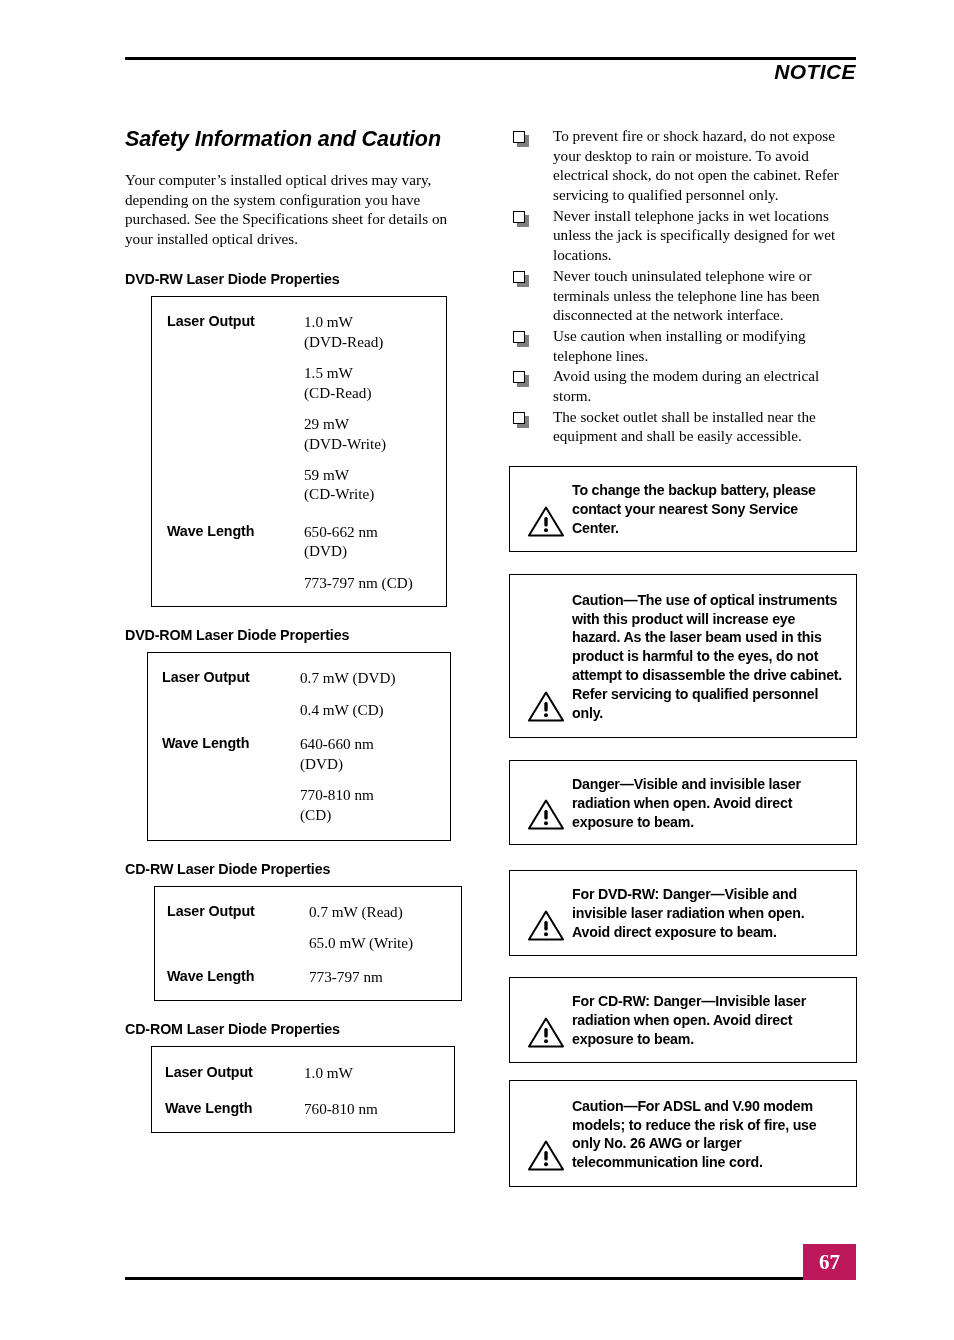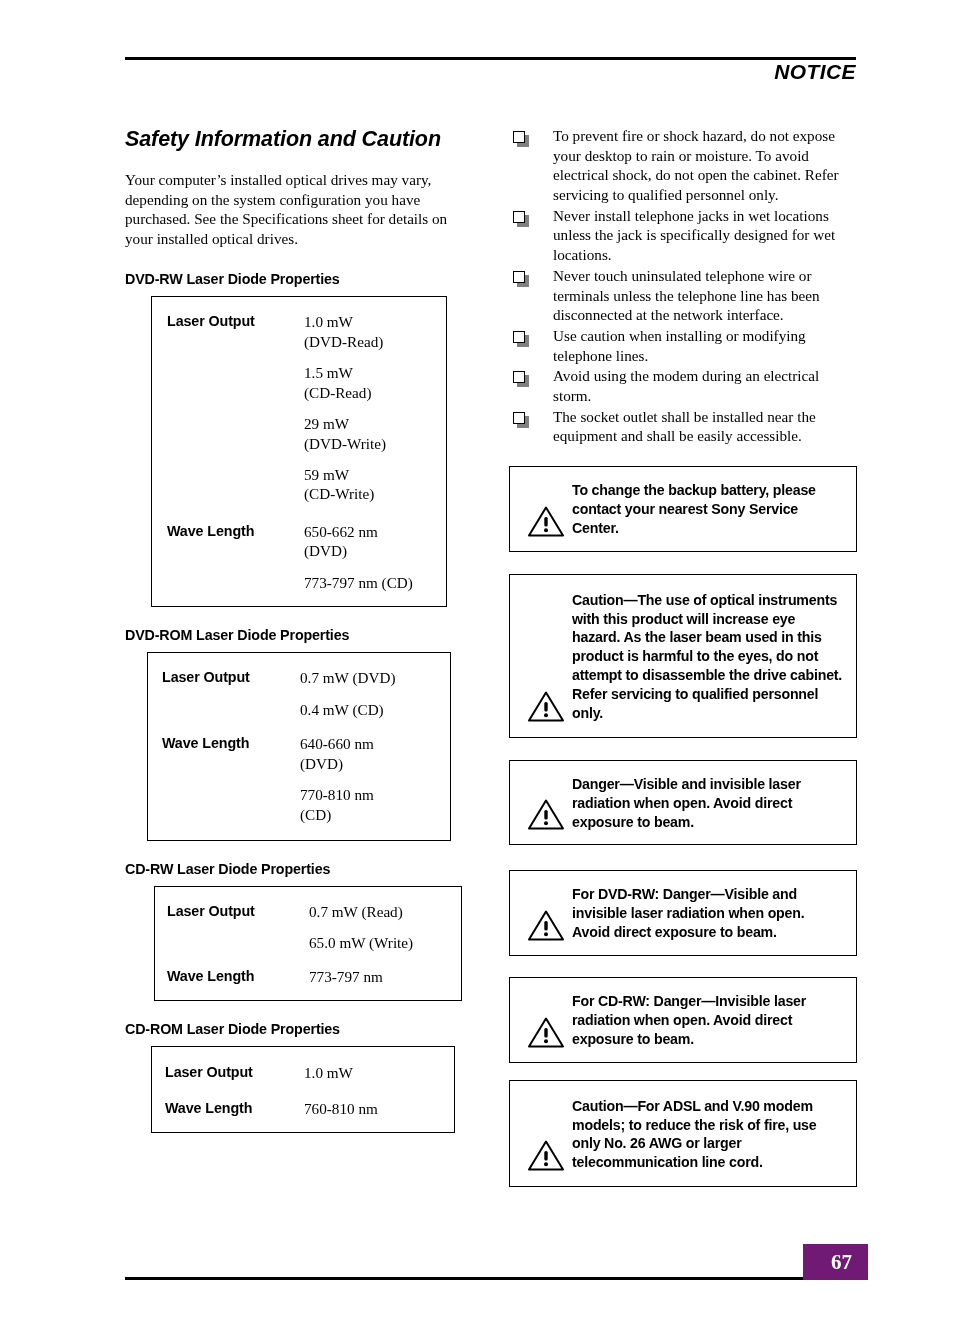--- a/index.html
+++ b/index.html
@@ -194,29 +194,28 @@
     width: 678px;
     height: 3px;
     background: #000;
   }
   .page-number-box {
     position: absolute;
     left: 803px;
     top: 1244px;
     width: 53px;
     height: 36px;
-    background: #701a75;
+    background: #be185d;
     color: #fff;
     display: flex;
     align-items: center;
     justify-content: center;
     font-family: "Liberation Serif", "DejaVu Serif", serif;
     font-weight: bold;
     font-size: 21px;
-    padding-left: 12px;
   }
 </style>
 </head>
 <body>
 
 <div class="page">
 
   <div class="header-rule"></div>
   <div class="header-title">NOTICE</div>
 

